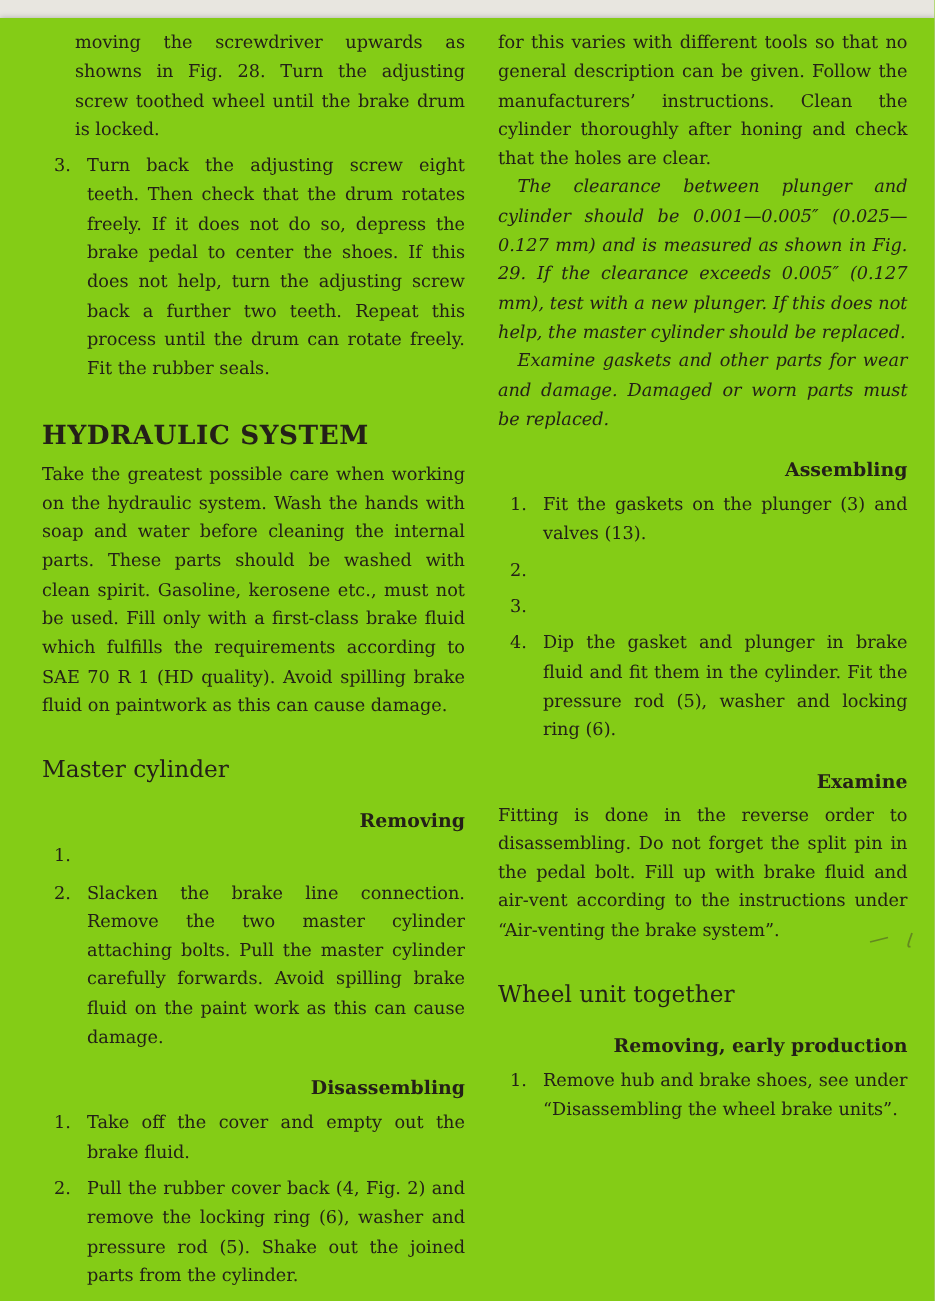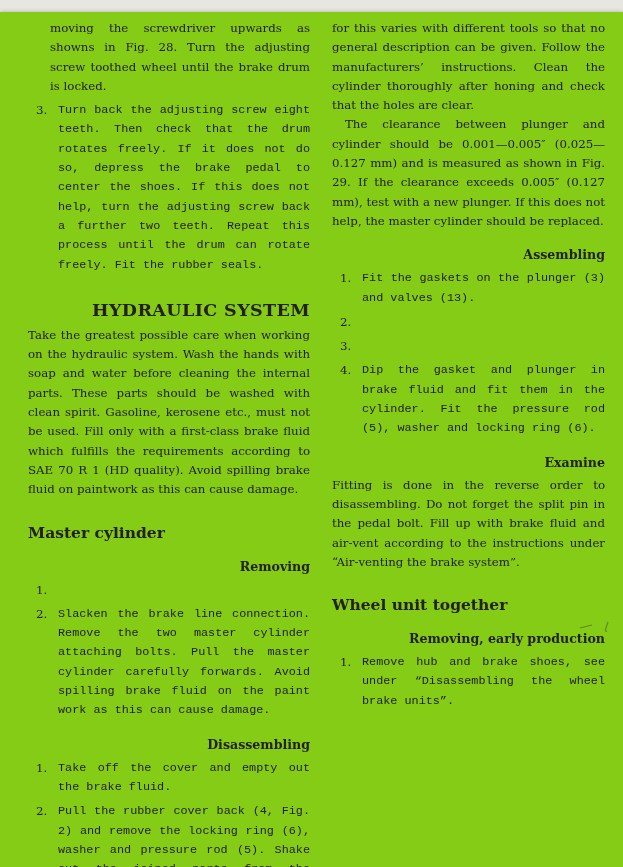--- a/index.html
+++ b/index.html
@@ -20,49 +20,49 @@
   .columns {
     display: flex;
     padding: 7px 18px 0 28px;
     gap: 22px;
   }
   .col { text-align: justify; font-size: 11.8px; line-height: 19.3px; }
   .col-left  { width: 282px; flex: none; }
   .col-right { width: 273px; flex: none; }
 
   p { margin: 0; }
-  .indent { text-indent: 13px; }
+  .indent { text-indent: 13px; font-style: italic; }
   .cont { margin-left: 22px; }
 
   h1.sect {
     font-size: 17.5px;
     font-weight: bold;
     letter-spacing: .4px;
     margin: 25px 0 6px 0;
-    text-align: right;
+    text-align: left;
     line-height: 20px;
   }
   h2.sub {
     font-size: 15.5px;
-    font-weight: bold;
+    font-weight: normal;
     margin: 23px 0 3px 0;
     text-align: left;
     line-height: 20px;
   }
   h3.minor {
     font-size: 12.6px;
     font-weight: bold;
     margin: 14px 0 4px 0;
     text-align: right;
     line-height: 19px;
   }
 
   .li { display: flex; margin-top: 5px; }
   .li .num { flex: 0 0 22px; padding-left: 8px; }
-  .li .txt { flex: 1 1 auto; text-align: justify; font-family: Liberation Mono, monospace; }
+  .li .txt { flex: 1 1 auto; text-align: justify; }
 
   .footer-num {
     position: absolute;
     left: 21px;
     bottom: -4px;
     font-size: 15px;
     font-weight: bold;
     letter-spacing: 1px;
   }
 
@@ -111,20 +111,21 @@
       <div class="li">
         <span class="num">2.</span>
         <span class="txt">Pull the rubber cover back (4, Fig. 2) and remove the locking ring (6), washer and pressure rod (5). Shake out the joined parts from the cylinder.</span>
       </div>
 
     </div>
 
     <div class="col col-right">
       <p>for this varies with different tools so that no general description can be given. Follow the manufacturers’ instructions. Clean the cylinder thoroughly after honing and check that the holes are clear.</p>
       <p class="indent">The clearance between plunger and cylinder should be 0.001—0.005″ (0.025—0.127 mm) and is measured as shown in Fig. 29. If the clearance exceeds 0.005″ (0.127 mm), test with a new plunger. If this does not help, the master cylinder should be replaced.</p>
+      <p class="indent">Examine gaskets and other parts for wear and damage. Damaged or worn parts must be replaced.</p>
 
       <h3 class="minor">Assembling</h3>
       <div class="li">
         <span class="num">1.</span>
         <span class="txt">Fit the gaskets on the plunger (3) and valves (13).</span>
       </div>
       <div class="li">
         <span class="num">2.</span>
       </div>
       <div class="li">

